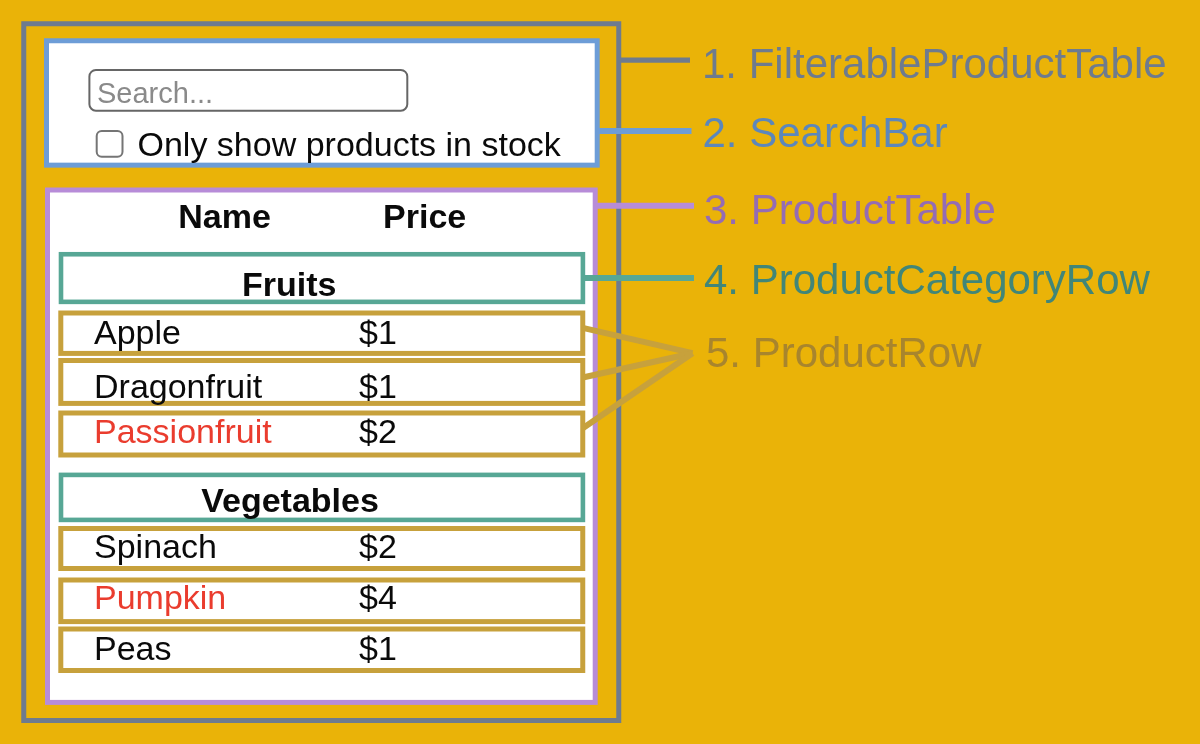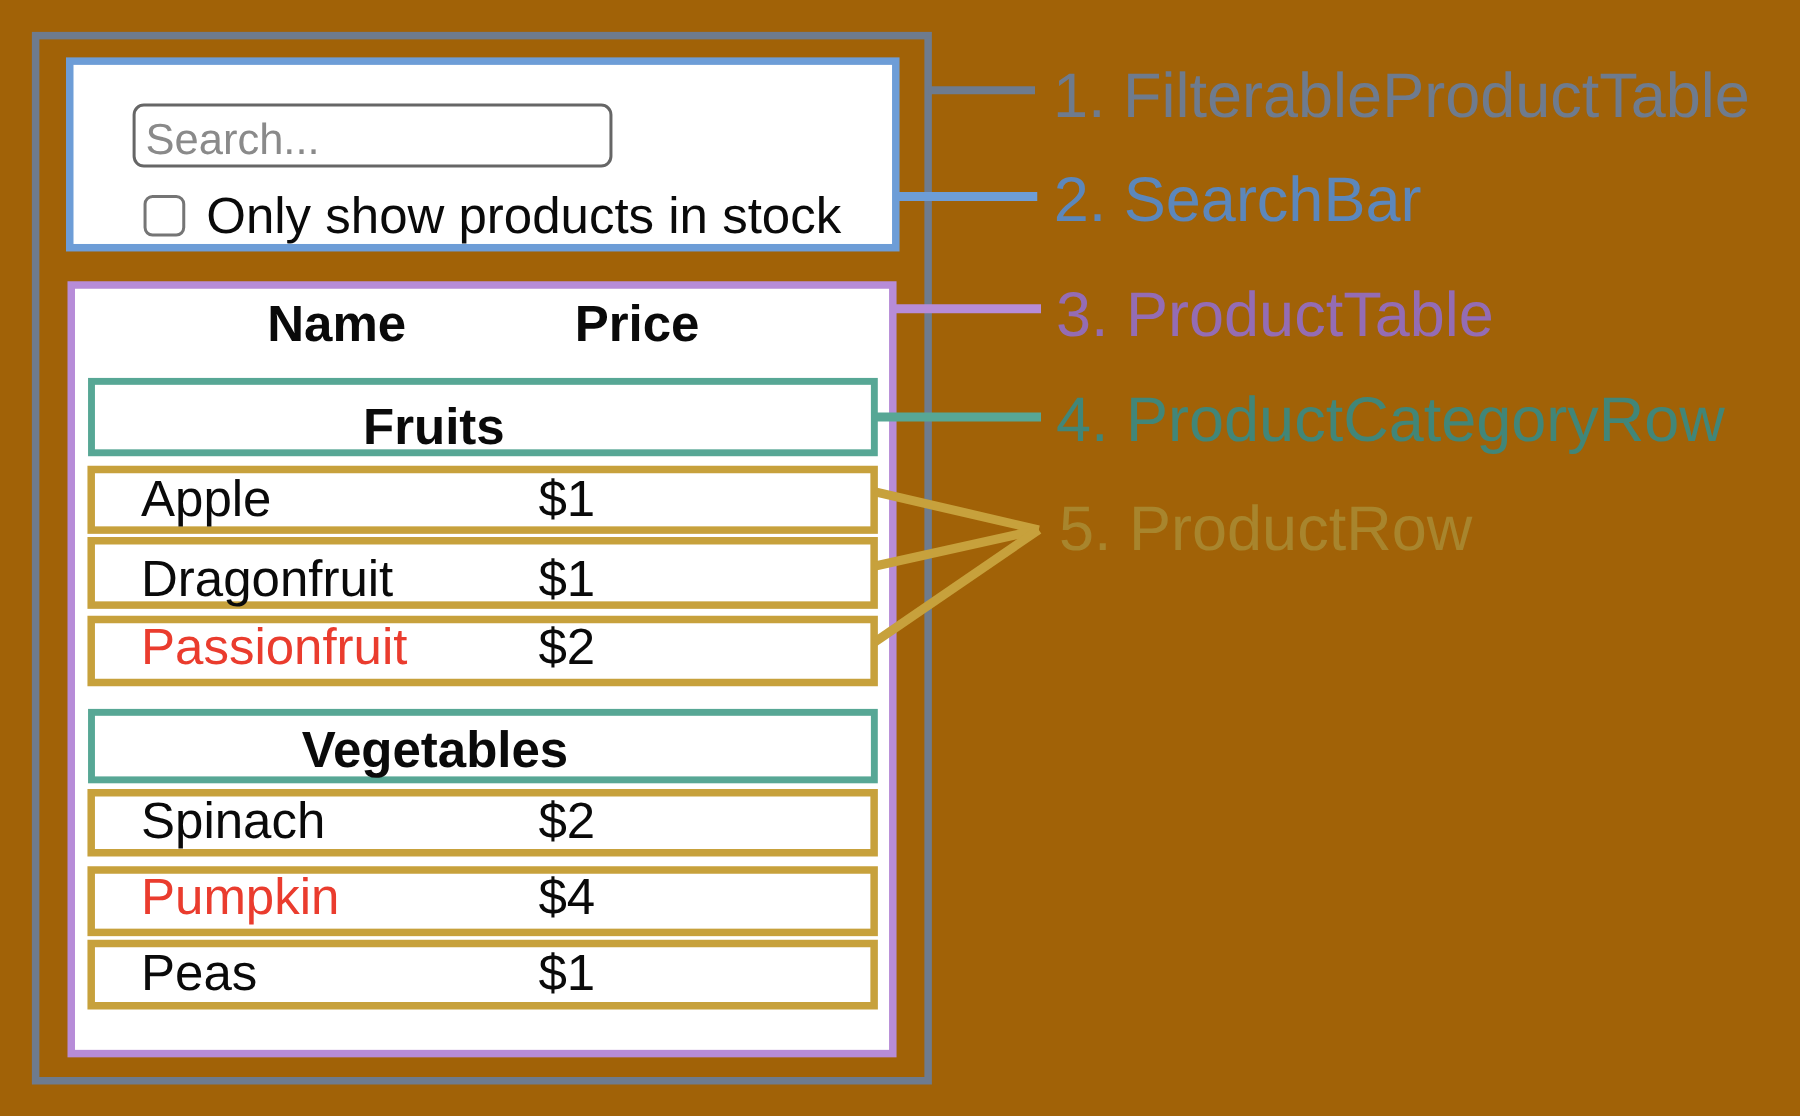--- a/index.html
+++ b/index.html
@@ -1,16 +1,16 @@
 <!DOCTYPE html>
 <html><head>
 <meta charset="utf-8">
 <style>
   html,body{margin:0;padding:0;background:#ffffff;}
-  #stage{position:relative;width:1200px;height:744px;background:#a16207;overflow:hidden;}
+  #stage{position:relative;width:1200px;height:744px;background:#eab308;overflow:hidden;}
   svg{display:block;}
   text{font-family:"Liberation Sans",sans-serif;}
 </style>
 </head>
 <body>
 <div id="stage">
 <svg width="1200" height="744" viewBox="0 0 1200 744">
 
   <rect x="23.75" y="23.75" width="595" height="696.75" fill="none" stroke="#6e7b8e" stroke-width="5"></rect>
 

